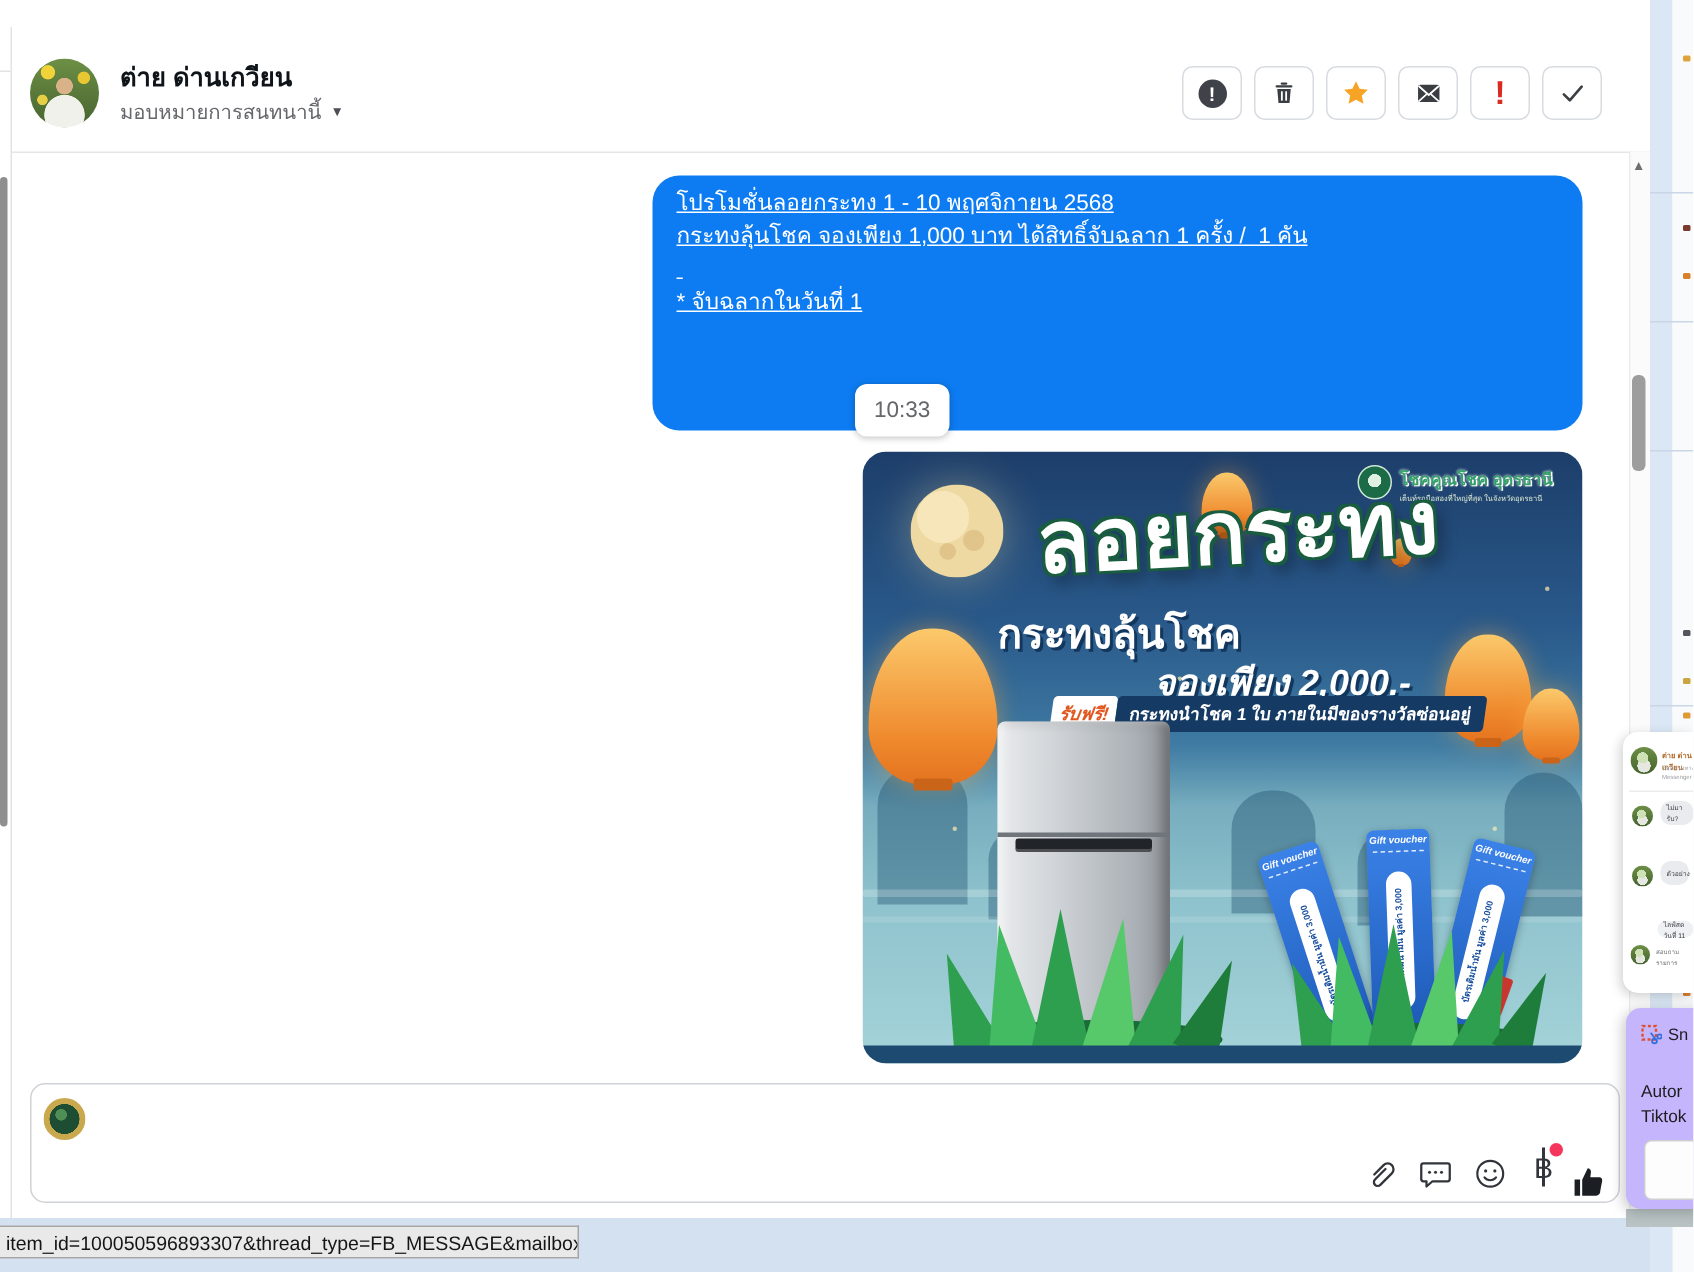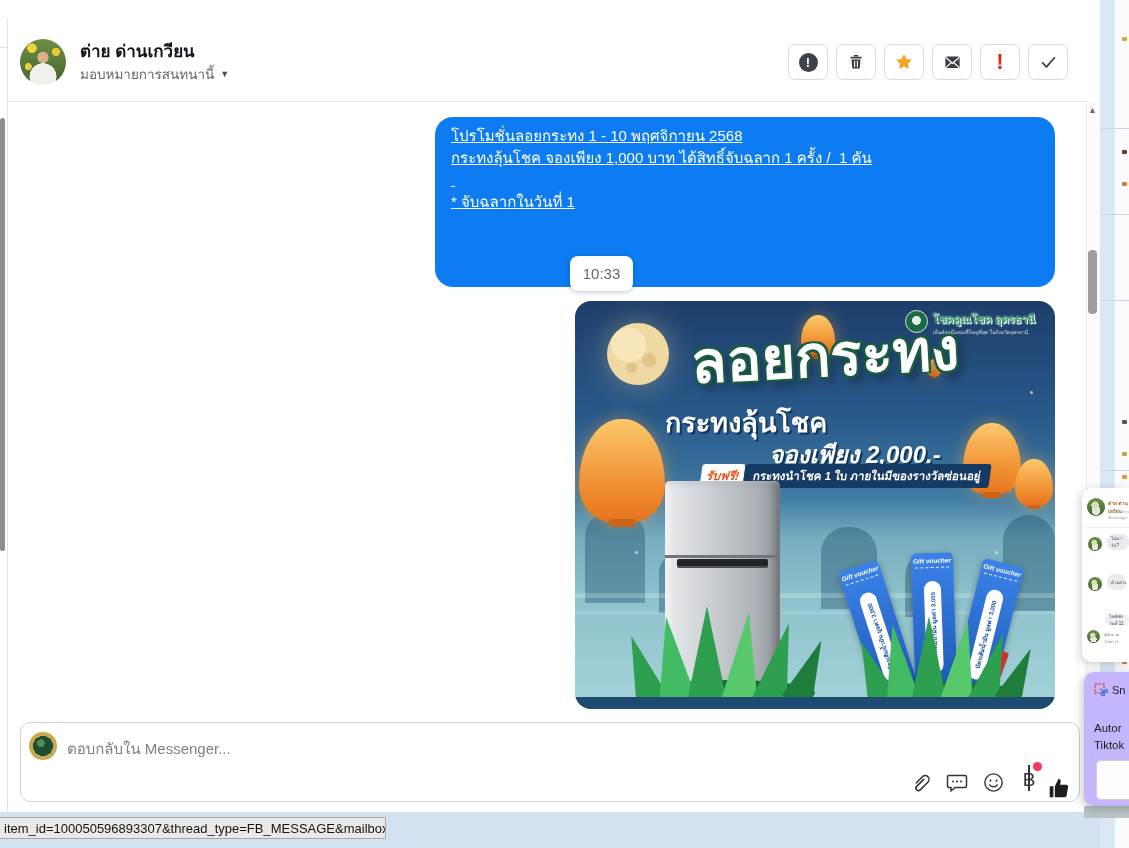--- a/index.html
+++ b/index.html
@@ -281,21 +281,20 @@
       <span class="leaf" style="left:88px;top:14px;width:34px;height:84px;background:#57c96b;transform:rotate(8deg);"></span>
       <span class="leaf" style="left:120px;top:26px;width:32px;height:72px;background:#2e9e4f;transform:rotate(16deg);"></span>
       <span class="leaf" style="left:148px;top:40px;width:28px;height:58px;background:#1f7d3b;transform:rotate(24deg);"></span>
     </div>
 
     <div class="abs poster-bottom"></div>
   </div>
 
   <div class="abs composer">
     <div class="abs avatar composer-avatar"></div>
-    <div class="abs placeholder">ตอบกลับใน Messenger...</div>
     <div class="abs cicon" style="left:886px;">
       <svg width="23" height="23" viewBox="0 0 24 24">
         <path d="M7.5 12.5l6.5-6.5a4 4 0 015.7 5.7l-8 8a2.6 2.6 0 11-3.7-3.7l7.3-7.3" stroke="#31343a" stroke-width="1.6" fill="none" stroke-linecap="round"></path>
       </svg>
     </div>
     <div class="abs cicon" style="left:923px;">
       <svg width="24" height="24" viewBox="0 0 24 24">
         <path d="M4 5.5h16a1.5 1.5 0 011.5 1.5v9a1.5 1.5 0 01-1.5 1.5H10l-4 3.5v-3.5H4A1.5 1.5 0 012.5 16V7A1.5 1.5 0 014 5.5z" stroke="#31343a" stroke-width="1.5" fill="none" stroke-linejoin="round"></path>
         <circle cx="8" cy="11.5" r="1" fill="#31343a"></circle>
           <circle cx="12" cy="11.5" r="1" fill="#31343a"></circle>

